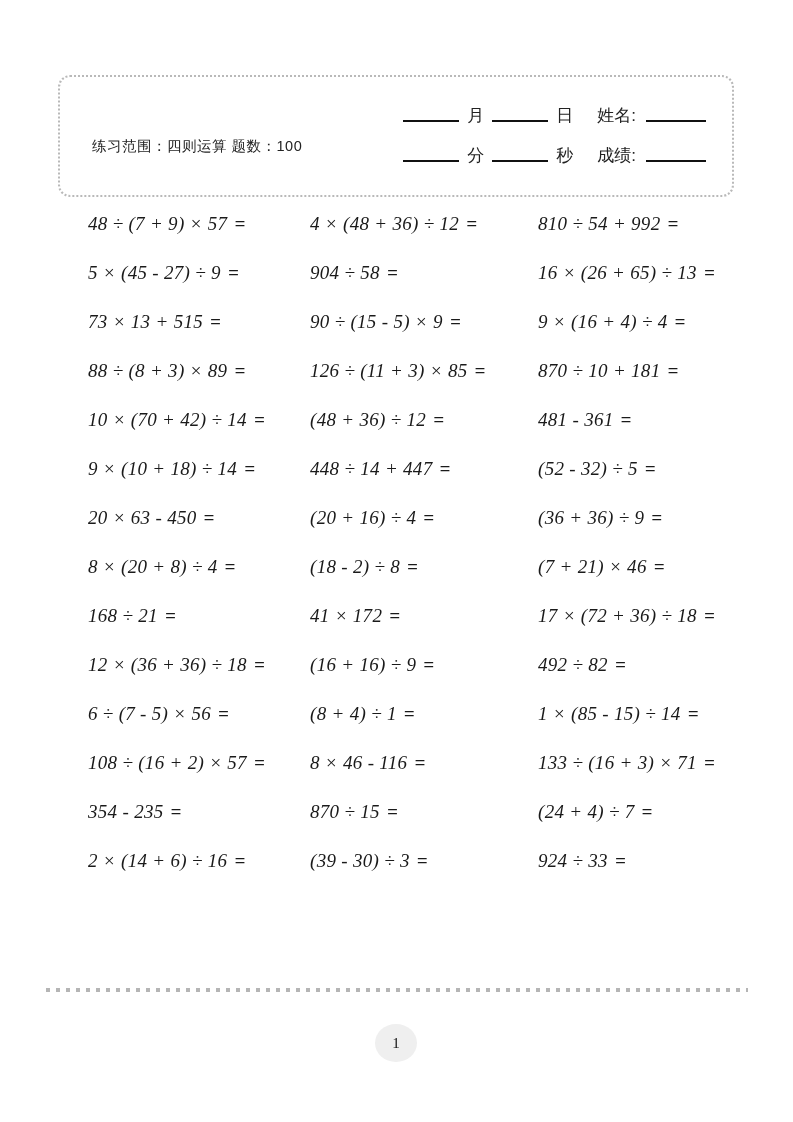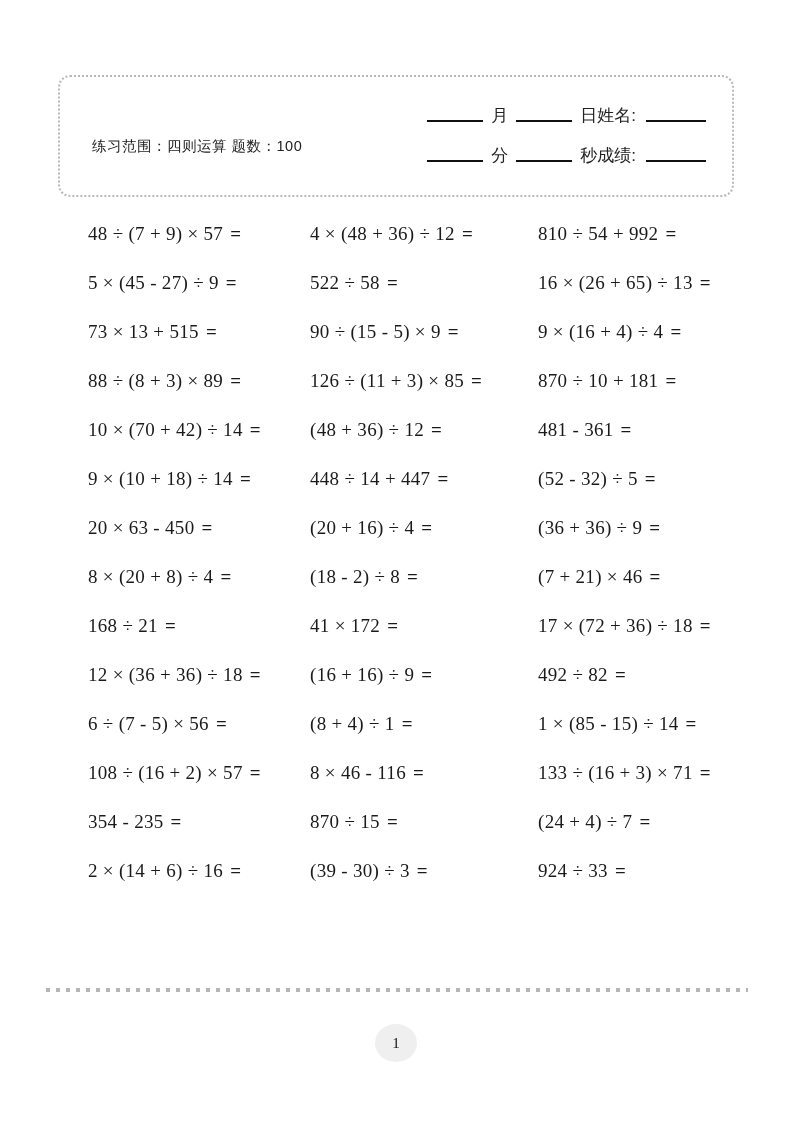--- a/index.html
+++ b/index.html
@@ -37,39 +37,40 @@
   .header-right {
     display: flex;
     flex-direction: column;
     gap: 22px;
     font-family: "Liberation Sans", sans-serif;
     font-size: 17px;
     color: #222222;
   }
   .header-line { display: flex; align-items: flex-end; white-space: nowrap; }
   .hlabel { line-height: 1; padding-bottom: 1px; }
-  .hlabel.gap { }
+  .hlabel.gap { margin-left: 24px; }
   .blank {
     display: inline-block;
     height: 3px;
     border-bottom: 2.5px solid #111111;
     margin: 0 8px 3px 0;
   }
   .blank.after { margin: 0 0 3px 10px; }
   .blank.w1 { width: 56px; }
   .blank.w2 { width: 60px; }
 
   
   .problems {
     position: absolute;
-    left: 88px; top: 209px; right: 30px;
+    left: 88px; top: 199px; right: 30px;
     display: grid;
     grid-template-columns: 222px 228px 1fr;
     grid-auto-rows: 49px;
     align-items: center;
+    font-style: italic;
   }
   .problem {
     font-size: 19px;
     letter-spacing: 0.3px;
     white-space: nowrap;
   }
   .problem .eq { font-weight: bold; margin-left: 2px; }
 
   
   .bottom-separator {
@@ -119,21 +120,21 @@
         <span class="blank w2 after"></span>
       </div>
     </div>
   </div>
 
   <div class="problems">
       <div class="problem"><span>48 ÷ (7 + 9) × 57 </span><span class="eq">=</span></div>
       <div class="problem"><span>4 × (48 + 36) ÷ 12 </span><span class="eq">=</span></div>
       <div class="problem"><span>810 ÷ 54 + 992 </span><span class="eq">=</span></div>
       <div class="problem"><span>5 × (45 - 27) ÷ 9 </span><span class="eq">=</span></div>
-      <div class="problem"><span>522 ÷ 58 </span><span class="eq">=</span></div>
+      <div class="problem"><span>904 ÷ 58 </span><span class="eq">=</span></div>
       <div class="problem"><span>16 × (26 + 65) ÷ 13 </span><span class="eq">=</span></div>
       <div class="problem"><span>73 × 13 + 515 </span><span class="eq">=</span></div>
       <div class="problem"><span>90 ÷ (15 - 5) × 9 </span><span class="eq">=</span></div>
       <div class="problem"><span>9 × (16 + 4) ÷ 4 </span><span class="eq">=</span></div>
       <div class="problem"><span>88 ÷ (8 + 3) × 89 </span><span class="eq">=</span></div>
       <div class="problem"><span>126 ÷ (11 + 3) × 85 </span><span class="eq">=</span></div>
       <div class="problem"><span>870 ÷ 10 + 181 </span><span class="eq">=</span></div>
       <div class="problem"><span>10 × (70 + 42) ÷ 14 </span><span class="eq">=</span></div>
       <div class="problem"><span>(48 + 36) ÷ 12 </span><span class="eq">=</span></div>
       <div class="problem"><span>481 - 361 </span><span class="eq">=</span></div>

